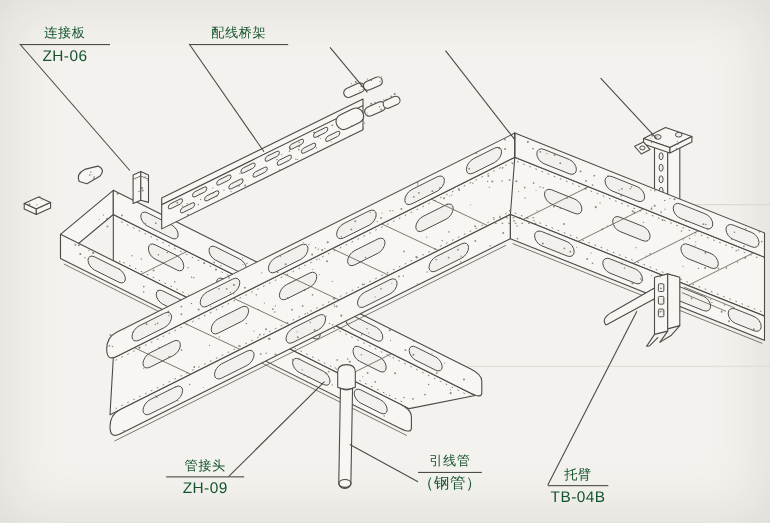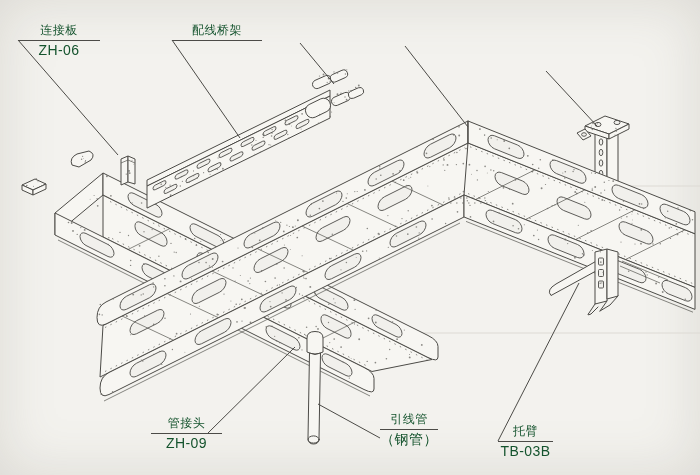--- a/index.html
+++ b/index.html
@@ -717,15 +717,15 @@
   <div class="lbl" style="left:151px;top:416px;width:71px">
     <span class="nm">管接头</span>
     <span class="cd">ZH-09</span>
   </div>
   <div class="lbl" style="left:380px;top:412px;width:58px">
     <span class="nm">引线管</span>
     <span class="cd">（钢管）</span>
   </div>
   <div class="lbl" style="left:498px;top:424px;width:55px">
     <span class="nm">托臂</span>
-    <span class="cd">TB-03B</span>
+    <span class="cd">TB-04B</span>
   </div>
 </div>
 
 </body></html>

